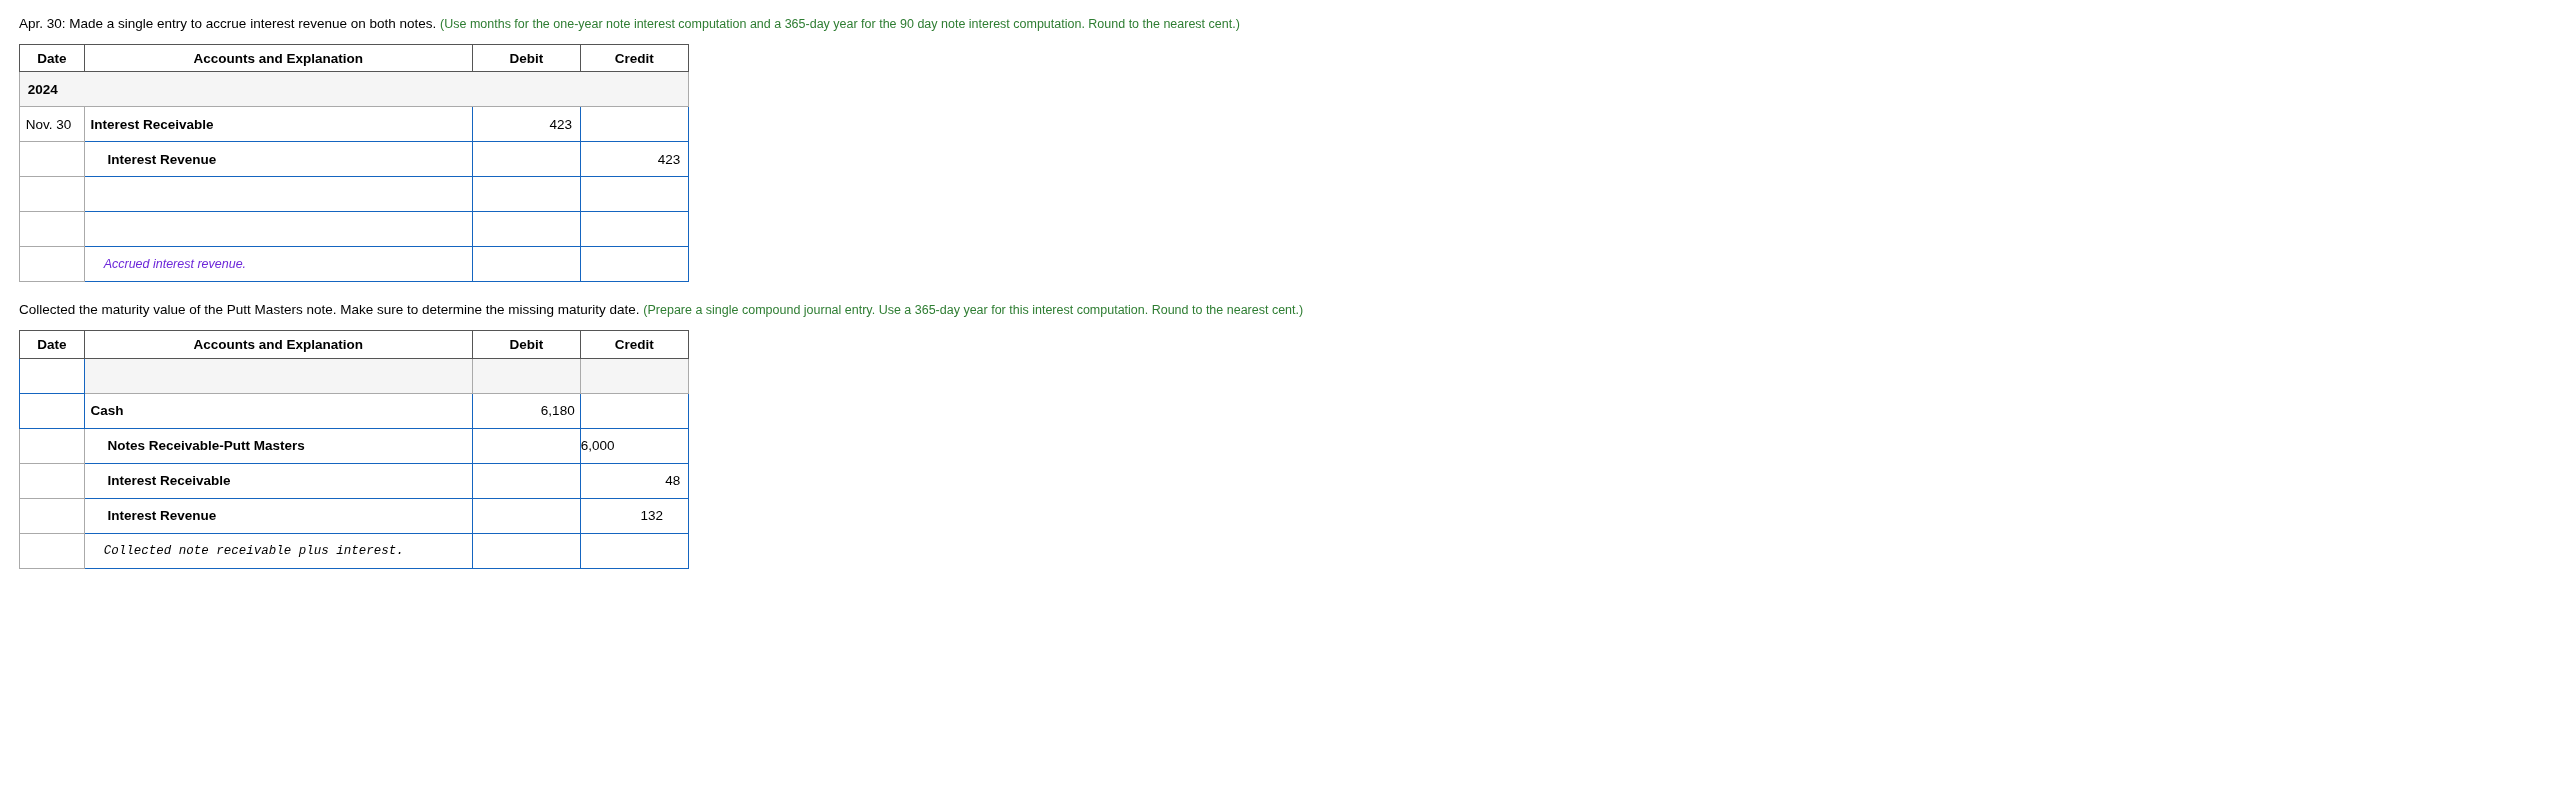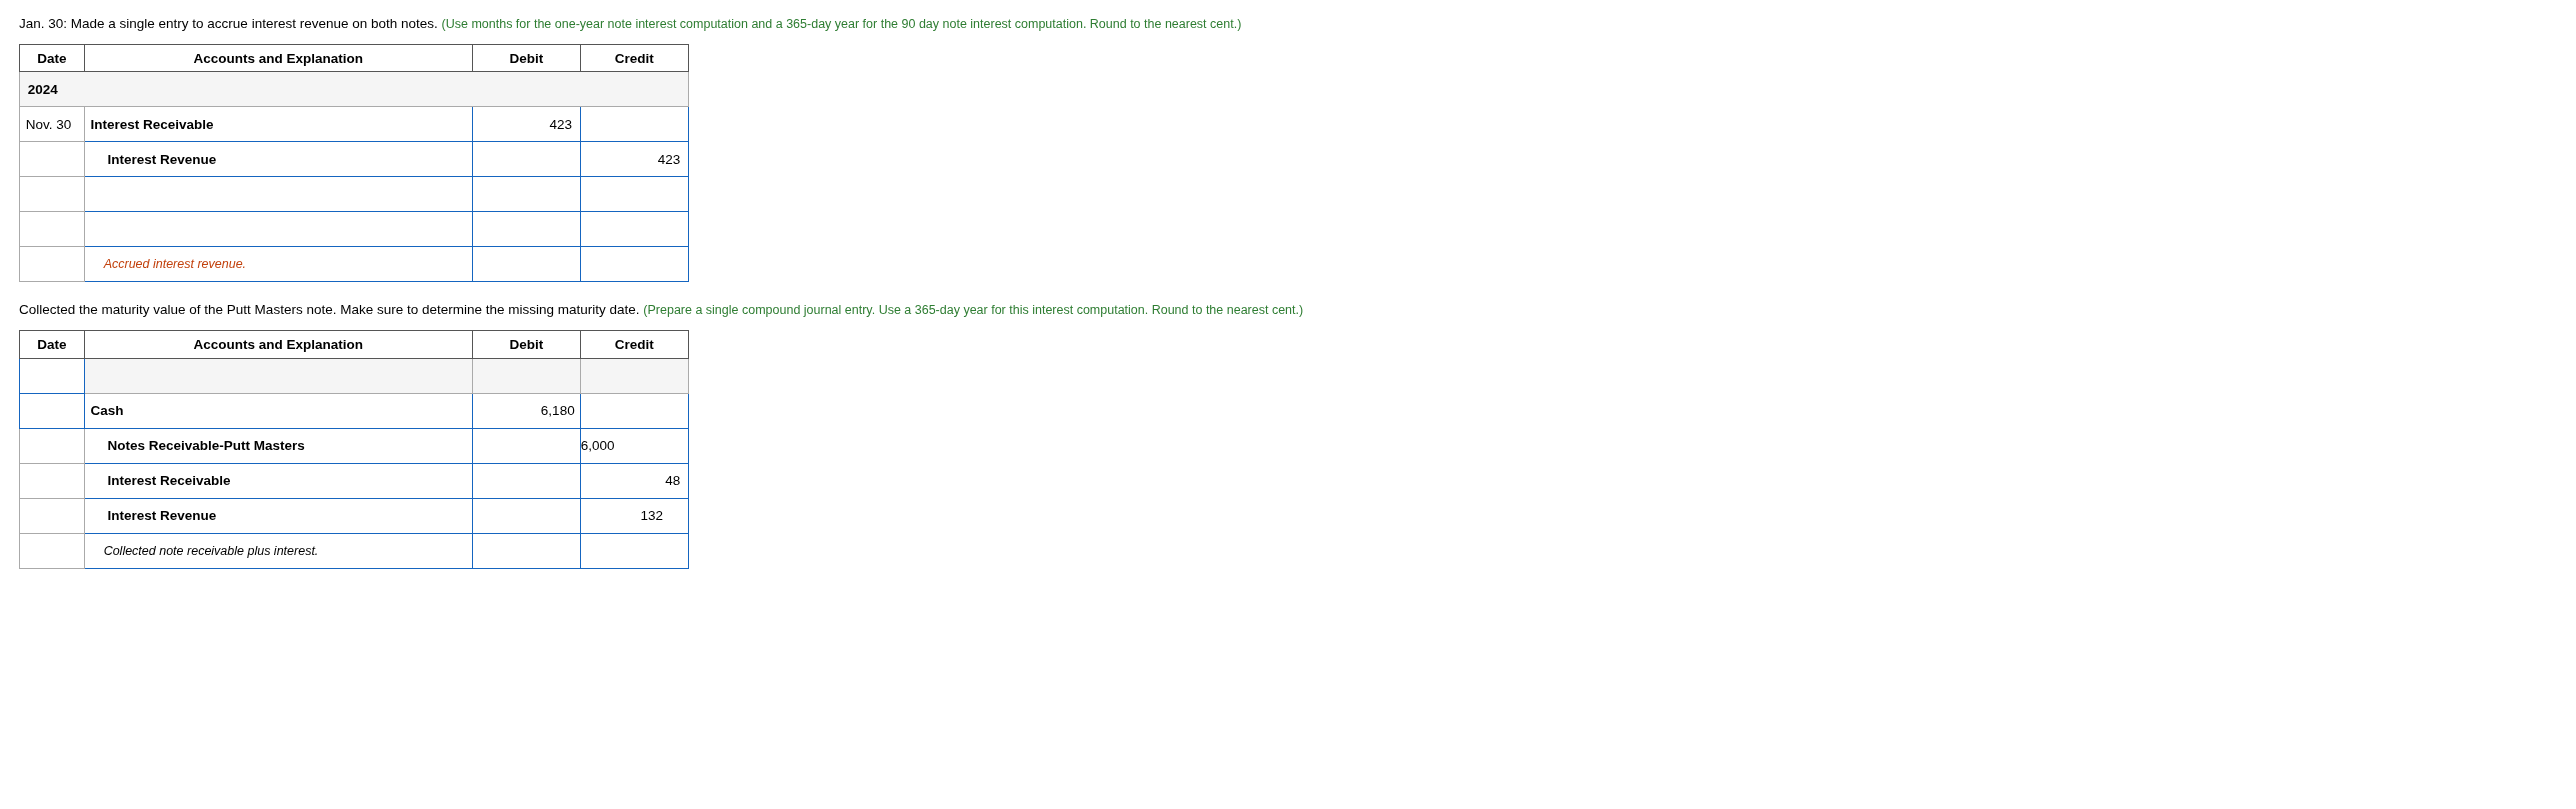--- a/index.html
+++ b/index.html
@@ -70,21 +70,21 @@
     }
     .year-row td {
       font-weight: bold;
       padding-left: 7.7px;
       background: #f5f5f5;
     }
     .italic-cell {
       font-style: italic;
       padding-left: 19px;
       font-size: 12.5px;
-      color: #c2410c;
+      color: #6d28d9;
       vertical-align: middle;
     }
     .header-row th {
       border: 1.4px solid #555;
     }
     .section-gap {
       margin-top: 19px;
     }
     input[type="text"] {
       border: none;
@@ -106,21 +106,21 @@
     .number-right {
       text-align: right;
       padding-right: 7.7px;
     }
   </style>
 </head>
 <body>
 
 <div>
   <p class="instruction-line">
-    <span>Jan. 30: Made a single entry to accrue interest revenue on both notes.</span>
+    <span>Apr. 30: Made a single entry to accrue interest revenue on both notes.</span>
     <span class="hint-text">(Use months for the one-year note interest computation and a 365-day year for the 90 day note interest computation. Round to the nearest cent.)</span>
   </p>
 
   <table class="journal-table">
     <thead>
       <tr class="header-row">
         <th class="date-col">Date</th>
         <th class="account-col">Accounts and Explanation</th>
         <th class="debit-col">Debit</th>
         <th class="credit-col">Credit</th>
@@ -253,21 +253,21 @@
           <input type="text" class="cell-input" value="Interest Revenue" style="padding-left: 3.9px;">
         </td>
         <td class="debit-col blue-box" style="border-left:1.9px solid #555;"></td>
         <td class="credit-col blue-box number-right" style="border-left:1.9px solid #555; text-align:right; vertical-align:middle; padding-right:25px;">
           <span>132</span>
         </td>
       </tr>
 
       <tr>
         <td class="date-col"></td>
-        <td class="account-col blue-box" style="font-style:italic; padding-left:19px; font-size:12.5px; vertical-align:middle;">
+        <td class="account-col blue-box" style="font-style:italic; padding-left:19px; font-size:12.5px; vertical-align:middle;font-family:Liberation Mono, monospace;">
           <span>Collected note receivable plus interest.</span>
         </td>
         <td class="debit-col blue-box" style="border-left:1.9px solid #555;"></td>
         <td class="credit-col blue-box" style="border-left:1.9px solid #555;"></td>
       </tr>
     </tbody>
   </table>
 </div>
 
 

